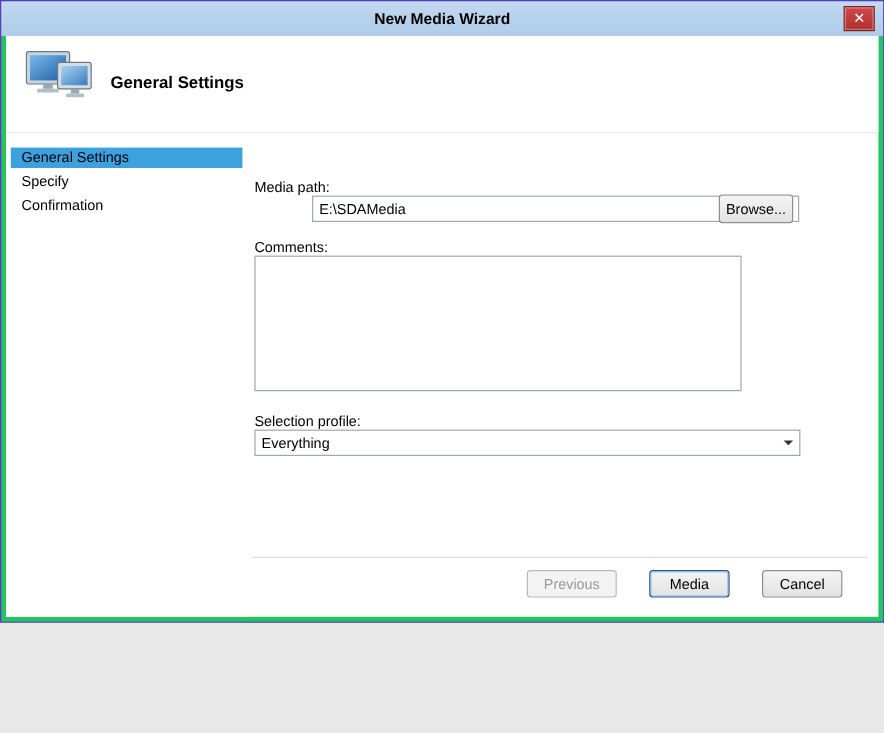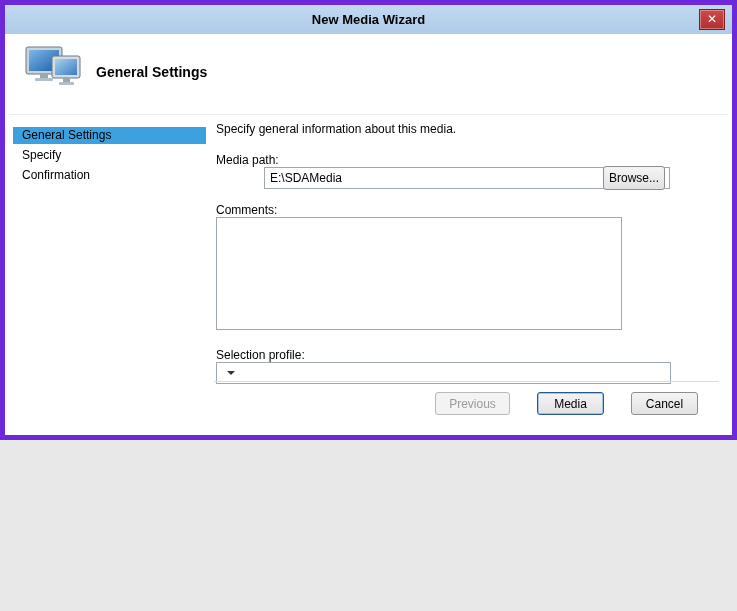--- a/index.html
+++ b/index.html
@@ -1,19 +1,19 @@
 <!DOCTYPE html>
 <html><head>
 <meta charset="utf-8">
 <style>
   * { margin:0; padding:0; box-sizing:border-box; }
   body { background:#e8e8e8; font-family:"Liberation Sans","DejaVu Sans",sans-serif; }
   .window {
-    position:relative; width:737px; height:440px;
-    background:#ffffff; border:5px solid #6d28d9;
+    position:relative; width:737px; height:519px;
+    background:#22c55e; border:1px solid #6d28d9;
     font-size:12px; color:#000; cursor:default; overflow:hidden;
   }
   .titlebar {
     position:absolute; top:0; left:0; right:0; height:29px;
     text-align:center; line-height:29px; font-weight:bold; font-size:13px;
     background:linear-gradient(#c2d9f0,#aecbe8);
   }
   .close-btn {
     position:absolute; top:4px; right:7px; width:26px; height:21px;
     background:linear-gradient(#cf4a4a,#b12f2f); border:1px solid #7e1c1c;
@@ -107,31 +107,31 @@
       <div class="header-title">General Settings</div>
     </div>
     <div class="header-sep"></div>
 
     <div class="sidebar">
       <div class="side-item selected">General Settings</div>
       <div class="side-item">Specify</div>
       <div class="side-item">Confirmation</div>
     </div>
 
-    <div class="desc">Specify general information about this media.</div>
 
     <div class="lbl lbl-media">Media path:</div>
     <input class="input-media" type="text" value="E:\SDAMedia" style="">
     <button class="btn btn-browse">Browse...</button>
 
     <div class="lbl lbl-comments">Comments:</div>
     <textarea class="comments-area" style=""></textarea>
 
     <div class="lbl lbl-profile">Selection profile:</div>
     <div class="combo">
+      <span class="combo-text">Everything</span>
       <span class="combo-arrow-zone">
           <span class="caret"></span>
         </span>
     </div>
 
     <div class="footer-line"></div>
     <div class="footer">
       <button class="btn btn-prev" disabled="">Previous</button>
       <button class="btn btn-next">Media</button>
       <button class="btn btn-cancel">Cancel</button>

